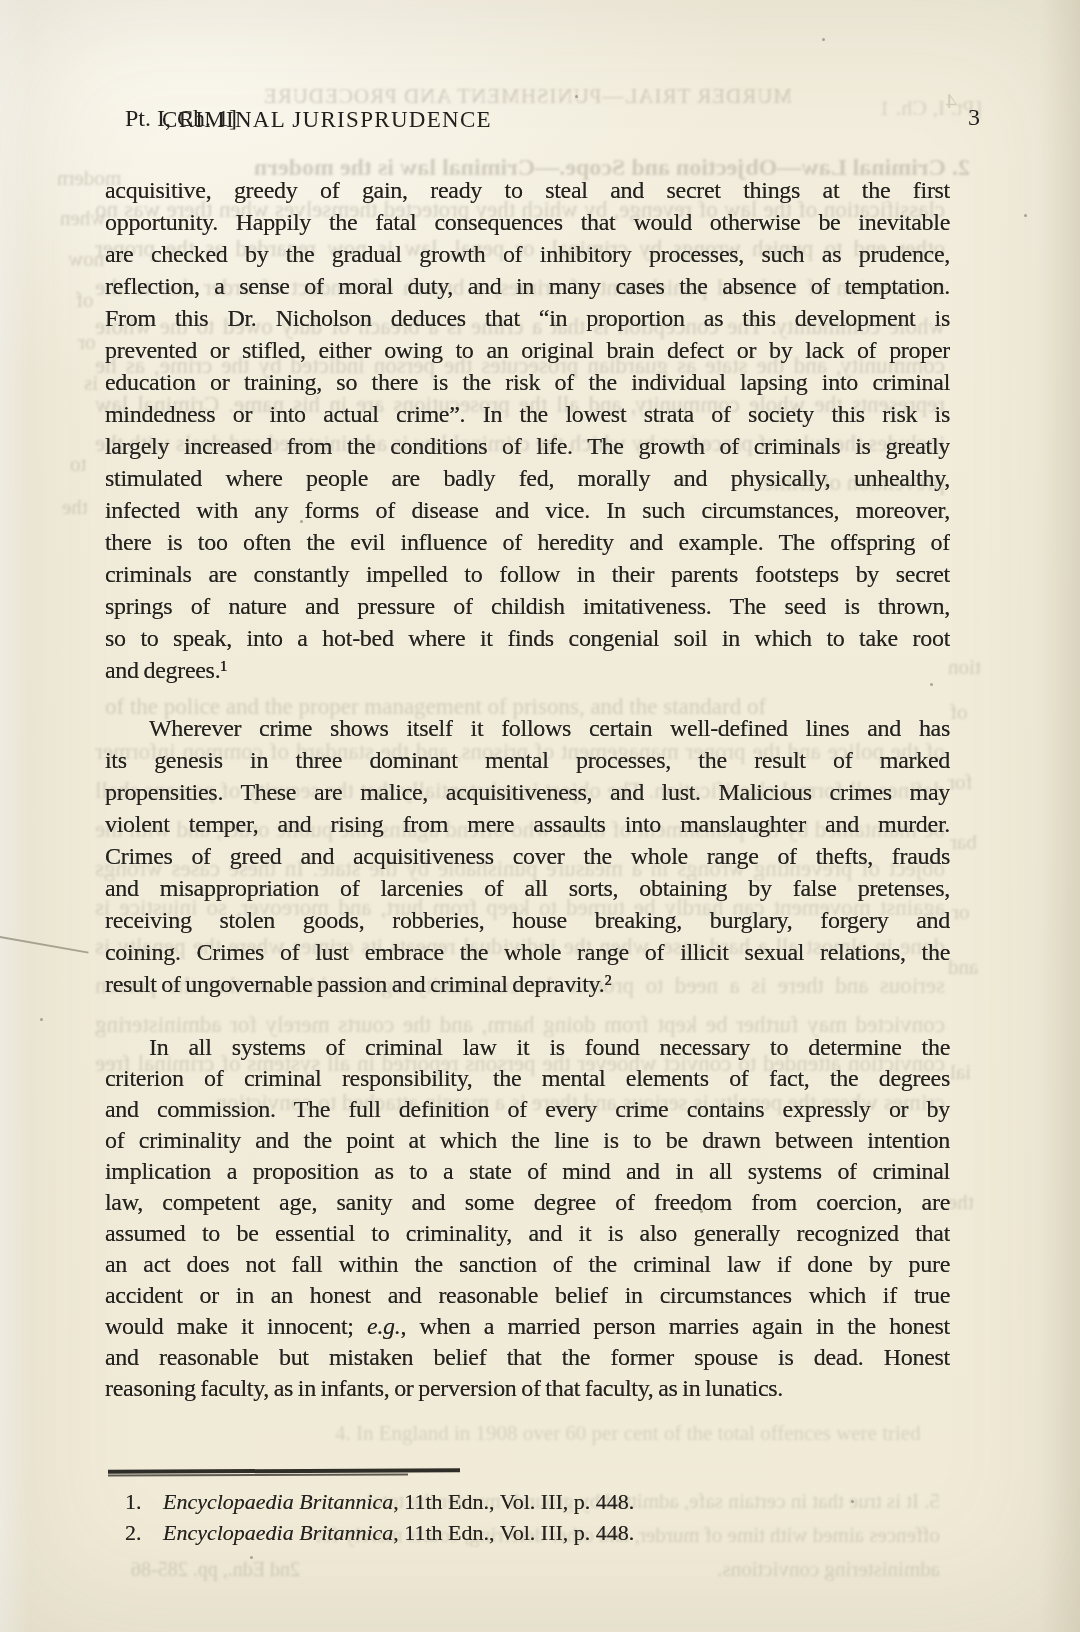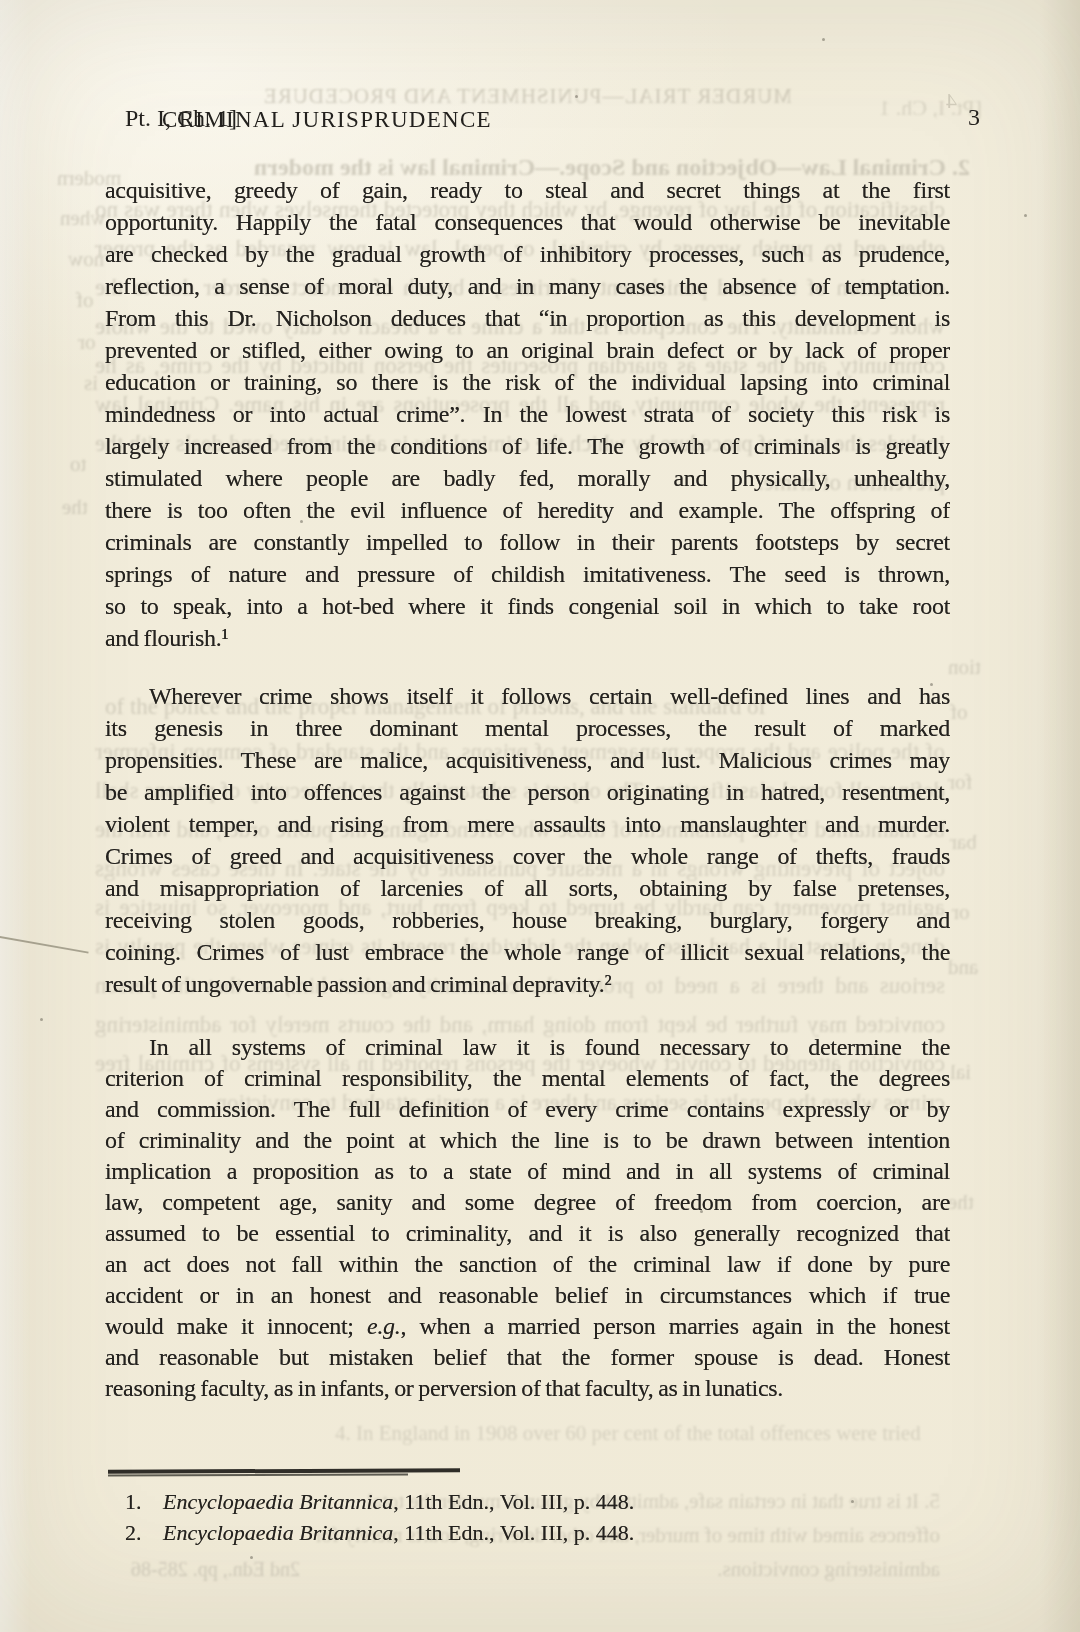--- a/index.html
+++ b/index.html
@@ -107,32 +107,32 @@
     <div class="line">acquisitive, greedy of gain, ready to steal and secret things at the first</div>
     <div class="line">opportunity. Happily the fatal consequences that would otherwise be inevitable</div>
     <div class="line">are checked by the gradual growth of inhibitory processes, such as prudence,</div>
     <div class="line">reflection, a sense of moral duty, and in many cases the absence of temptation.</div>
     <div class="line">From this Dr. Nicholson deduces that “in proportion as this development is</div>
     <div class="line">prevented or stifled, either owing to an original brain defect or by lack of proper</div>
     <div class="line">education or training, so there is the risk of the individual lapsing into criminal</div>
     <div class="line">mindedness or into actual crime”. In the lowest strata of society this risk is</div>
     <div class="line">largely increased from the conditions of life. The growth of criminals is greatly</div>
     <div class="line">stimulated where people are badly fed, morally and physically, unhealthy,</div>
+    <div class="line">infected with any forms of disease and vice. In such circumstances, moreover,</div>
     <div class="line">there is too often the evil influence of heredity and example. The offspring of</div>
     <div class="line">criminals are constantly impelled to follow in their parents footsteps by secret</div>
     <div class="line">springs of nature and pressure of childish imitativeness. The seed is thrown,</div>
     <div class="line">so to speak, into a hot-bed where it finds congenial soil in which to take root</div>
-    <div class="line last">and flourish.¹</div>
+    <div class="line last">and degrees.¹</div>
   </div>
 
   <div class="para" id="para-2">
     <div class="line indent">Wherever crime shows itself it follows certain well-defined lines and has</div>
     <div class="line">its genesis in three dominant mental processes, the result of marked</div>
     <div class="line">propensities. These are malice, acquisitiveness, and lust. Malicious crimes may</div>
-    <div class="line">be amplified into offences against the person originating in hatred, resentment,</div>
     <div class="line">violent temper, and rising from mere assaults into manslaughter and murder.</div>
     <div class="line">Crimes of greed and acquisitiveness cover the whole range of thefts, frauds</div>
     <div class="line">and misappropriation of larcenies of all sorts, obtaining by false pretenses,</div>
     <div class="line">receiving stolen goods, robberies, house breaking, burglary, forgery and</div>
     <div class="line">coining. Crimes of lust embrace the whole range of illicit sexual relations, the</div>
     <div class="line last">result of ungovernable passion and criminal depravity.²</div>
   </div>
 
   <div class="para" id="para-3">
     <div class="line indent">In all systems of criminal law it is found necessary to determine the</div>

